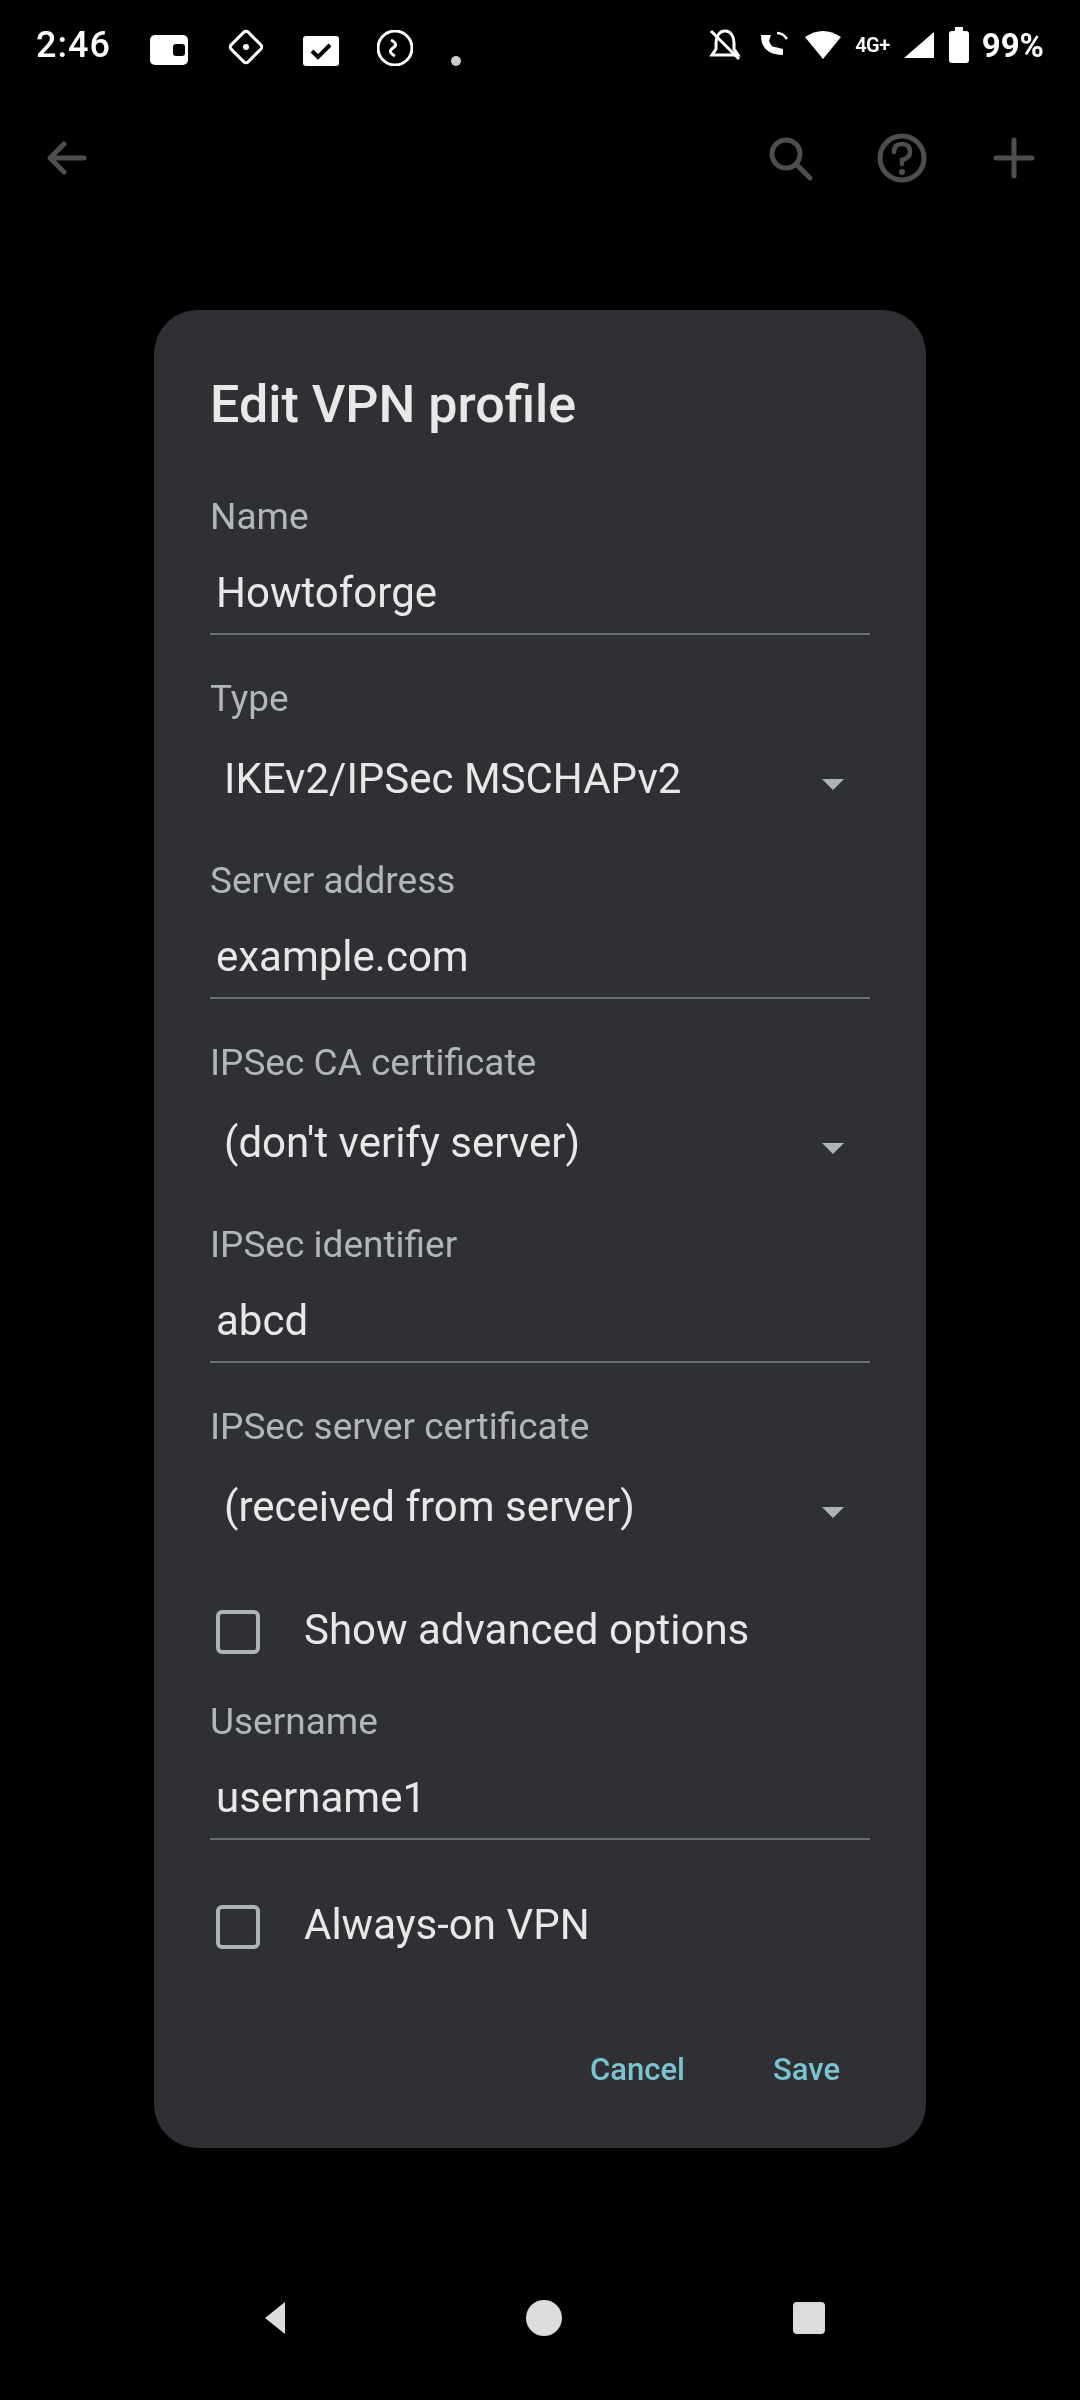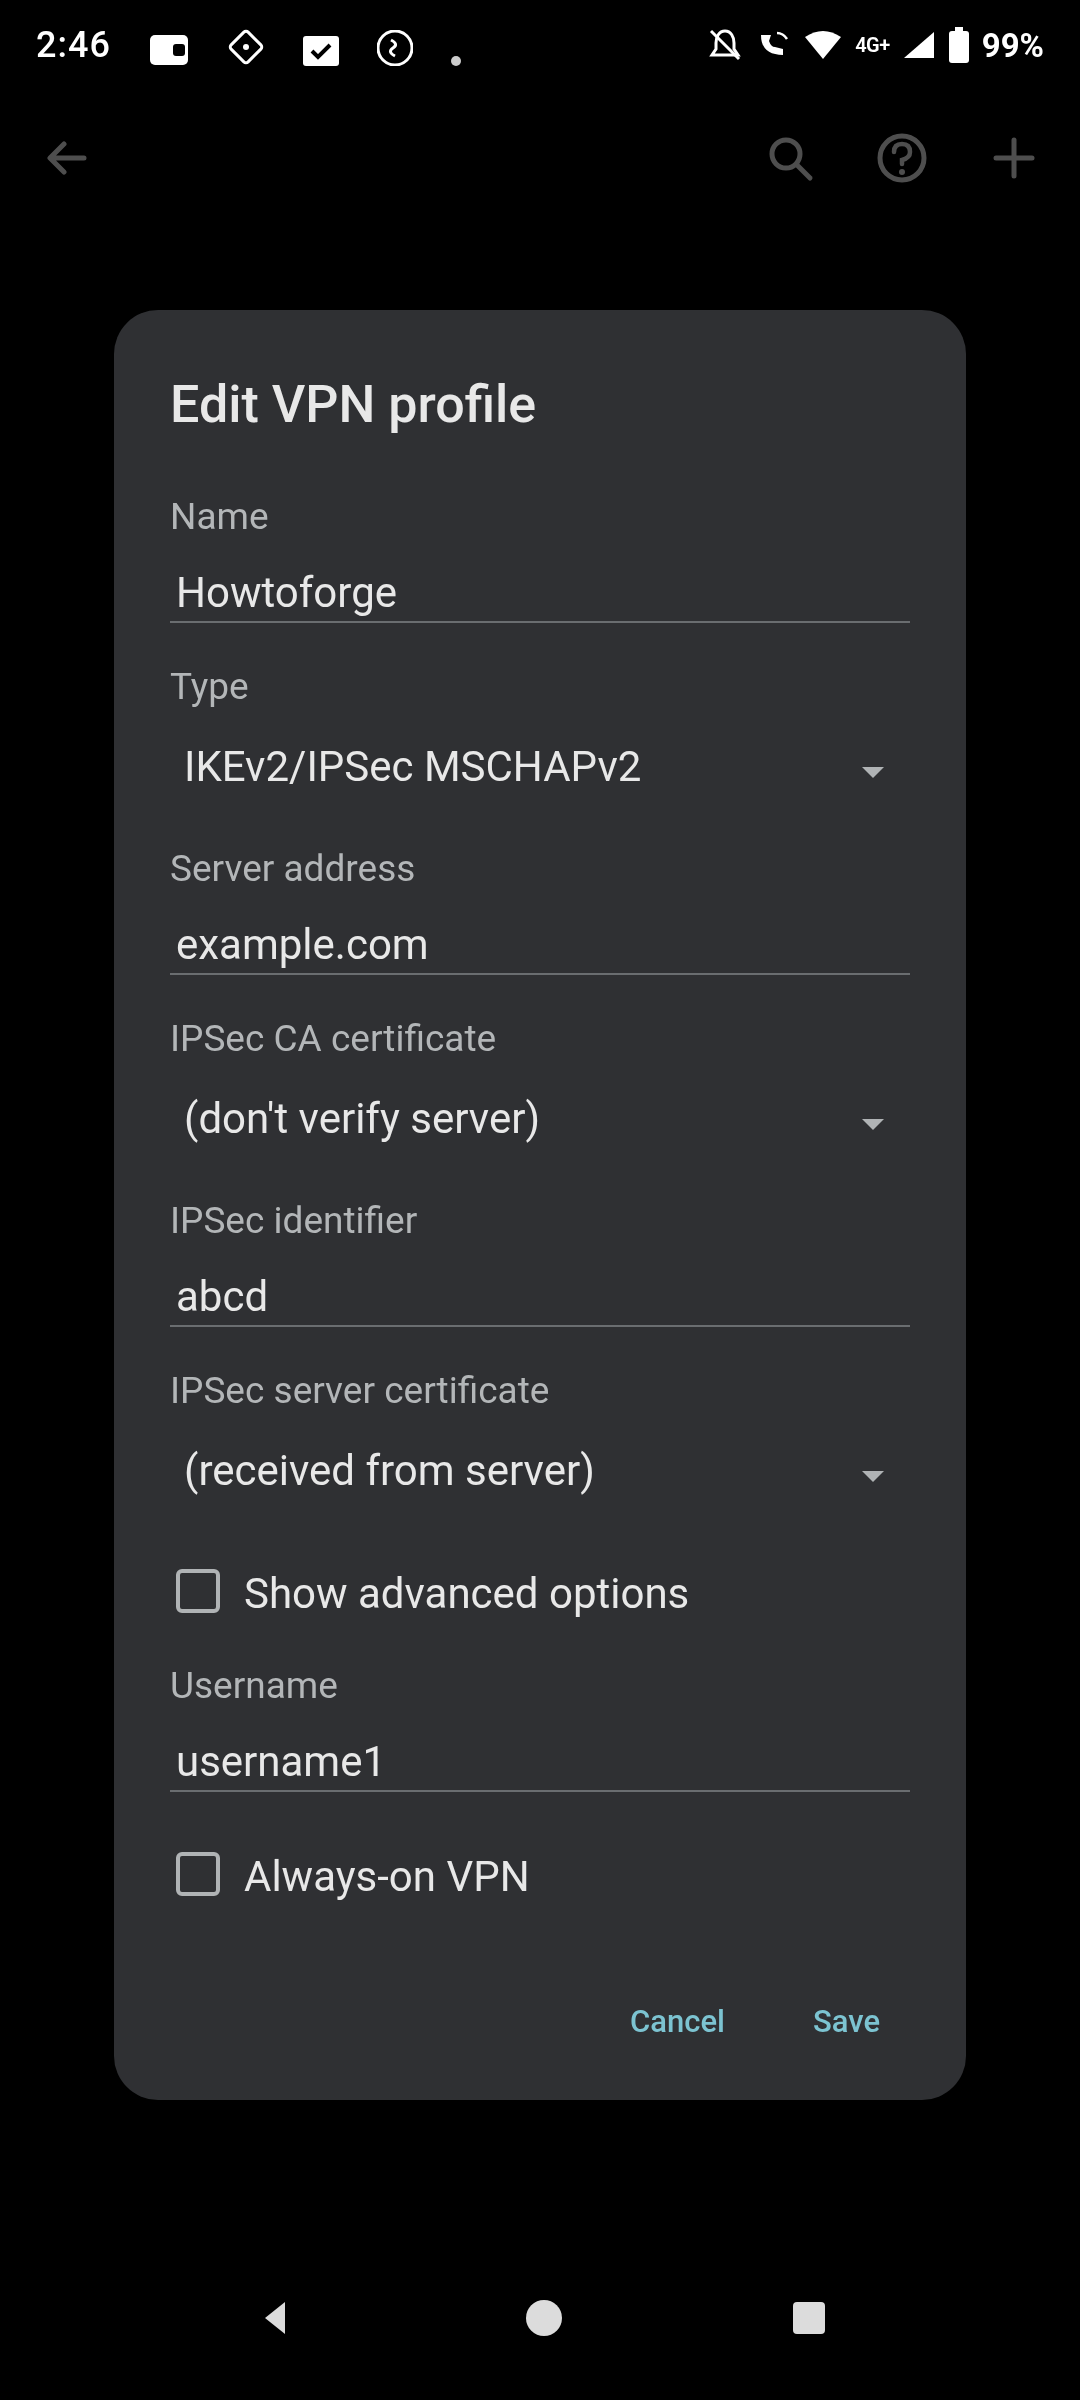--- a/index.html
+++ b/index.html
@@ -16,30 +16,30 @@
   .dot { width: 10px; height: 10px; border-radius: 50%; background: #ccc; }
   
   
   .app-bar { height: 140px; display: flex; align-items: center; padding: 0 40px; opacity: 0.35; }
   .app-bar .back { flex: 0 0 auto; }
   .app-bar .spacer { flex: 1; }
   .app-bar .action { margin-left: 60px; }
   
   
   .dialog-backdrop { position: absolute; inset: 0; display: flex; align-items: flex-start; justify-content: center; padding-top: 310px; }
-  .dialog { width: 852px; background: #2f3033; border-radius: 44px; padding: 64px 56px 48px 56px; box-shadow: 0 40px 80px rgba(0,0,0,0.6); }
+  .dialog { width: 772px; background: #2f3033; border-radius: 44px; padding: 64px 56px 48px 56px; box-shadow: 0 40px 80px rgba(0,0,0,0.6); }
   .dialog-title { font-size: 52px; font-weight: 500; color: #e8e8e8; margin-bottom: 60px; }
   
   .field { margin-bottom: 42px; }
   .field-label { font-size: 37px; color: #b3b6b8; margin-bottom: 24px; }
-  .field-input { width: 100%; background: transparent; border: none; border-bottom: 2px solid #6a6d70; color: #e8e8e8; font-size: 42px; padding: 6px 6px 4px 6px; outline: none; font-family: inherit; }
+  .field-input { width: 100%; background: transparent; border: none; border-bottom: 2px solid #6a6d70; color: #e8e8e8; font-size: 42px; padding: 6px 6px 16px 6px; outline: none; font-family: inherit; }
   .field-input.focused { border-bottom-color: #a9d7e0; border-bottom-width: 3px; }
   .field-select { width: 100%; display: flex; align-items: center; justify-content: space-between; color: #e8e8e8; font-size: 42px; padding: 10px 24px 14px 14px; }
   
-  .checkbox-row { display: flex; align-items: flex-start; gap: 24px; padding: 18px 6px; margin-bottom: 28px; }
+  .checkbox-row { display: flex; align-items: flex-end; gap: 44px; padding: 18px 6px; margin-bottom: 28px; }
   .checkbox-box { width: 44px; height: 44px; border: 4px solid #b0b3b5; border-radius: 6px; flex: 0 0 auto; }
   .checkbox-label { font-size: 42px; color: #e8e8e8; }
   
   .dialog-actions { display: flex; justify-content: flex-end; gap: 64px; padding-top: 44px; padding-right: 18px; }
   .dialog-btn { background: transparent; border: none; font-size: 31px; font-weight: 500; color: #7cc3d1; cursor: pointer; padding: 12px 12px; font-family: inherit; }
   
   .password-dots { letter-spacing: 6px; font-size: 30px; }
   
   
   .nav-bar { position: absolute; bottom: 0; left: 0; right: 0; height: 160px; display: flex; align-items: center; justify-content: space-around; padding: 0 140px; }

